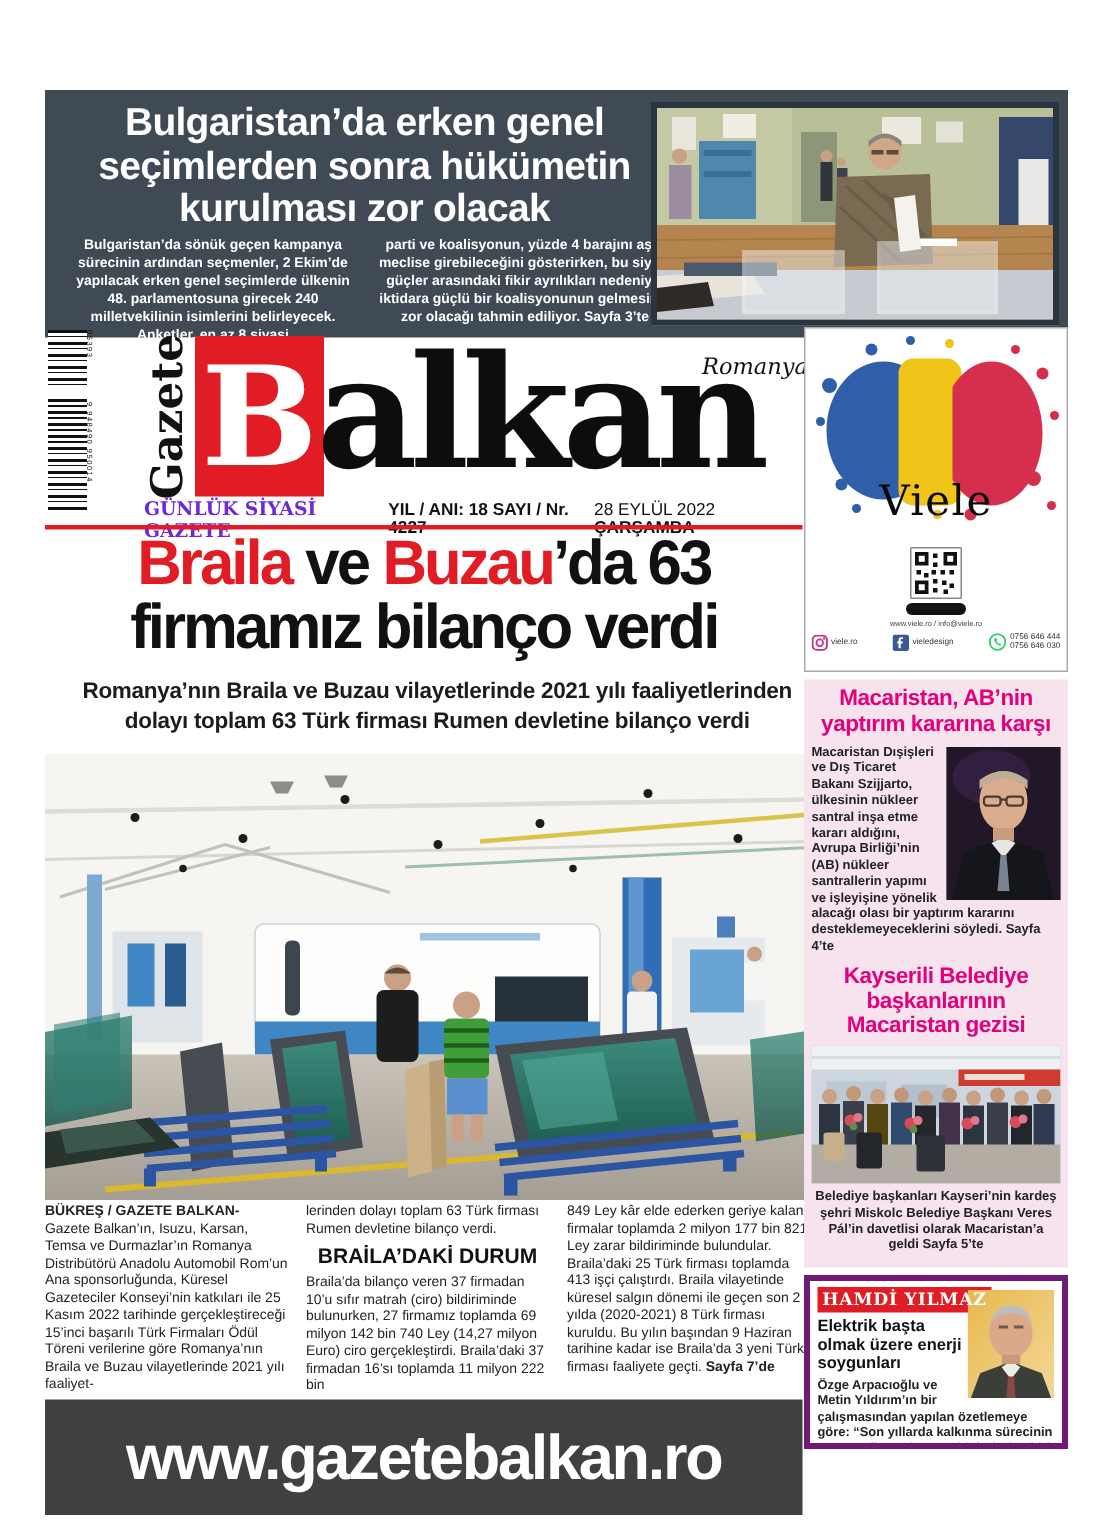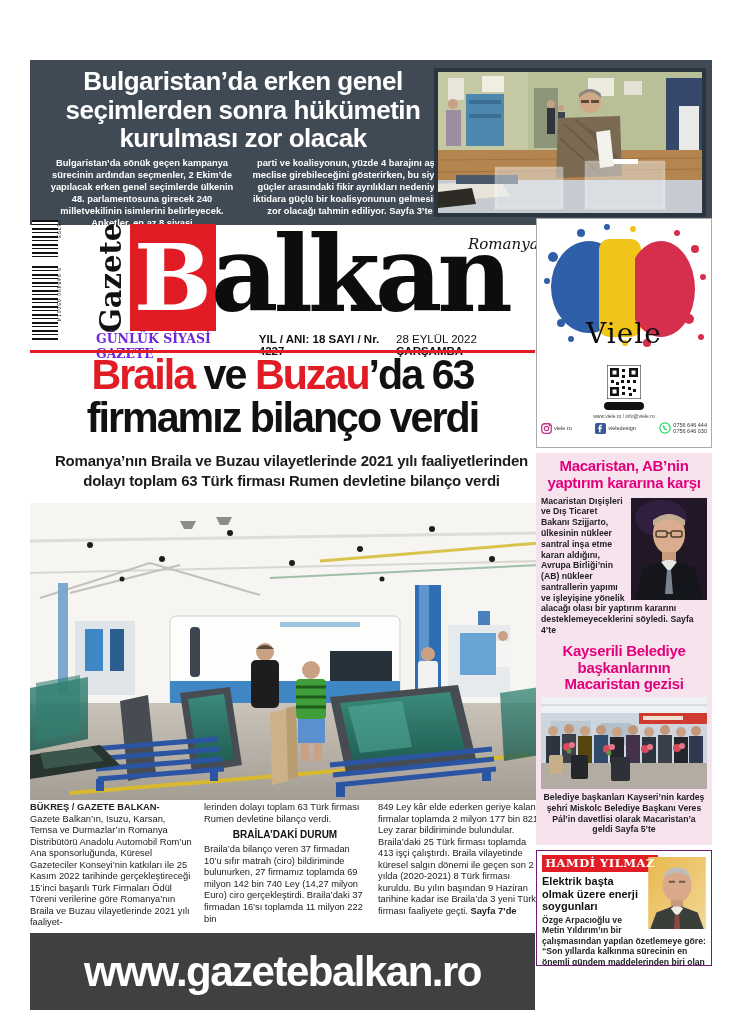--- a/index.html
+++ b/index.html
@@ -64,41 +64,41 @@
   .lead-h1 .rd { color:#e11c24; }
   .lead-sub { position:absolute; left:43px; top:451px; width:497px; text-align:center;
               font-size:15px; font-weight:800; line-height:1.3; color:#1c1c1c; letter-spacing:-0.2px; }
   .lead-photo { position:absolute; left:30px; top:503px; width:510px; height:297px; background:#efeeea; }
   .lead-photo svg { display:block; width:100%; height:100%; }
 
   
   .article { position:absolute; left:30px; top:802px; width:510px; height:128px; display:flex; gap:12px; overflow:hidden; }
   .art-col { flex:1; font-size:9.3px; line-height:1.24; color:#222; }
   .art-col b { font-weight:700; }
-  .art-sub { text-align:center; font-weight:800; font-size:10px; margin:4px 0 3px; color:#111; }
+  .art-sub { text-align:center; font-weight:800; font-size:14px; margin:4px 0 3px; color:#111; }
 
   
   .footer-banner { position:absolute; left:30px; top:933px; width:505px; height:77px; background:#404040;
                    display:flex; align-items:center; justify-content:center; }
   .footer-banner span { color:#fff; font-size:42px; font-weight:900; letter-spacing:-1.5px; }
 
   
   .sidebar { position:absolute; left:536px; top:453px; width:176px; }
   .side-pink { background:#f6e3ee; padding:5px 5px 0; height:392px; overflow:hidden; }
   .side-headline { color:#e2017b; font-size:15px; font-weight:900; line-height:1.12; text-align:center;
                    letter-spacing:-0.3px; margin-bottom:4px; }
   .story1-body { font-size:8.7px; font-weight:600; line-height:1.24; color:#222; }
   .story1-photo { float:right; width:76px; height:102px; margin:2px 0 2px 4px; background:#221726; }
   .story1-photo svg { display:block; width:100%; height:100%; }
   .story2 { margin-top:7px; }
   .story2-photo { width:166px; height:92px; background:#cdd6df; margin:1px 0 3px; }
   .story2-photo svg { display:block; width:100%; height:100%; }
   .story2-caption { font-size:8.7px; font-weight:600; line-height:1.24; color:#222; text-align:center; }
 
-  .colm-box { position:relative; margin-top:5px; height:116px; border:1px solid #701a75; background:#fff;
+  .colm-box { position:relative; margin-top:5px; height:116px; border:4px solid #701a75; background:#fff;
               padding:4px 5px; overflow:hidden; }
   .colm-banner { width:116px; height:17px; background:#e11c24; color:#fff; text-align:center;
                  font-family:"DejaVu Serif", serif; font-weight:bold; font-size:11.5px; line-height:17px;
                  letter-spacing:0.5px; margin-bottom:3px; }
   .colm-photo { float:right; width:58px; height:72px; margin:-18px 0 2px 3px; }
   .colm-photo svg { display:block; width:100%; height:100%; }
   .colm-title { font-size:11px; font-weight:800; line-height:1.15; color:#111; margin-bottom:2px; }
   .colm-body { font-size:8.6px; font-weight:600; line-height:1.22; color:#222; }
   b.pref { font-weight:800; }
 </style>

